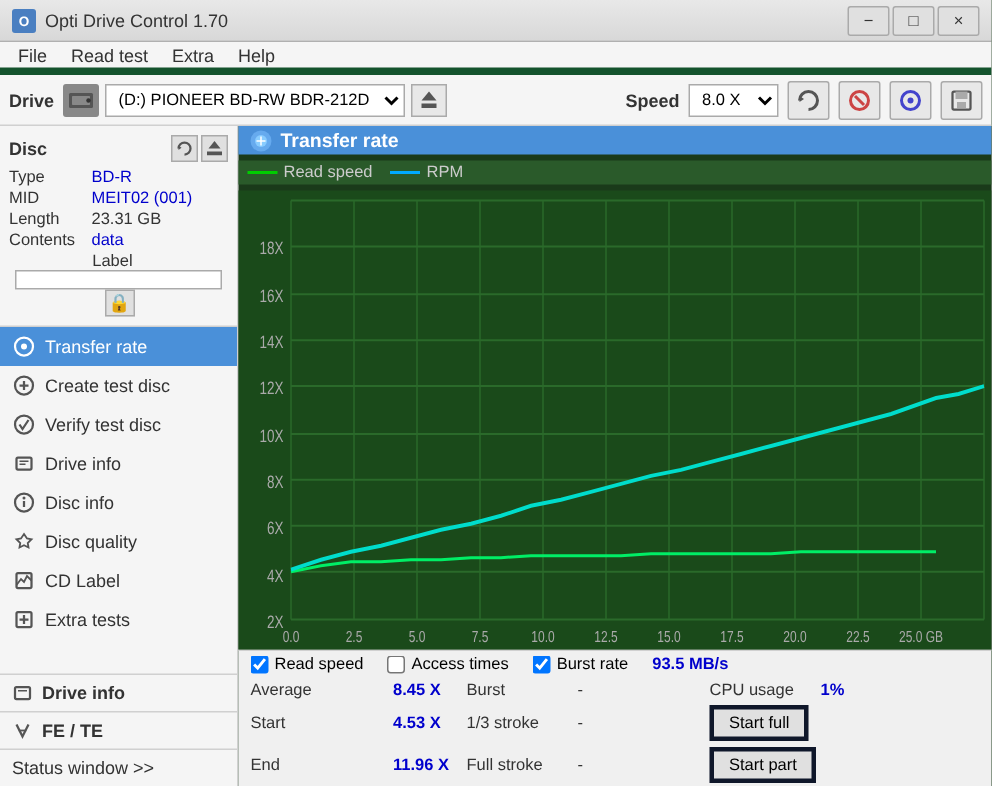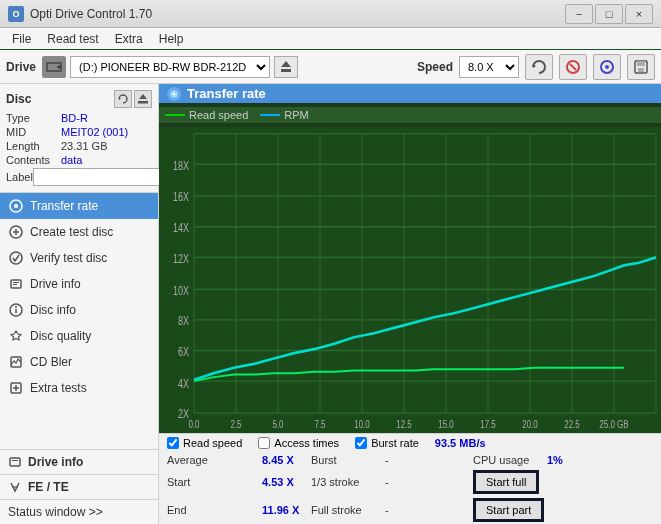--- a/index.html
+++ b/index.html
@@ -21,21 +21,21 @@
     .title-bar-controls { display: flex; gap: 2px; }
     .title-btn { width: 28px; height: 20px; background: #e0e0e0; border: 1px solid #aaa; border-radius: 2px; cursor: pointer; display: flex; align-items: center; justify-content: center; font-size: 11px; color: #333; }
 
     
     .menu-bar {
       background: #f5f5f5;
       height: 22px;
       display: flex;
       align-items: center;
       padding: 0 4px;
-      border-bottom: 1px solid #14532d;
+      border-bottom: 5px solid #14532d;
     }
     .menu-item { padding: 2px 8px; font-size: 12px; cursor: pointer; color: #333; }
 
     
     .toolbar {
       background: #f5f5f5;
       height: 34px;
       display: flex;
       align-items: center;
       padding: 0 6px;
@@ -60,21 +60,21 @@
     
     .disc-section { padding: 6px; border-bottom: 1px solid #d0d0d0; }
     .disc-header { display: flex; align-items: center; justify-content: space-between; margin-bottom: 4px; }
     .disc-title { font-weight: bold; font-size: 12px; color: #333; }
     .disc-icons { display: flex; gap: 2px; }
     .disc-icon-btn { width: 18px; height: 18px; border: 1px solid #aaa; background: #e0e0e0; cursor: pointer; display: flex; align-items: center; justify-content: center; font-size: 10px; }
     .disc-info-row { display: flex; align-items: center; margin-bottom: 2px; }
     .disc-info-key { font-size: 11px; color: #333; width: 55px; }
     .disc-info-val { font-size: 11px; color: #0000cc; }
     .disc-info-val.black { color: #333; }
-    .label-row { display: flex; align-items: center; margin-top: 2px; }
+    .label-row { display: flex; align-items: center; margin-top: 2px; flex-direction: column; }
     .label-key { font-size: 11px; color: #333; width: 35px; }
     .label-input { height: 18px; border: 1px solid #aaa; background: white; flex: 1; font-size: 10px; padding: 0 2px; }
     .label-folder-btn { width: 20px; height: 18px; border: 1px solid #aaa; background: #e0e0e0; cursor: pointer; display: flex; align-items: center; justify-content: center; font-size: 12px; margin-left: 2px; }
 
     
     .nav-section { flex: 1; overflow-y: auto; }
     .nav-item { display: flex; align-items: center; padding: 5px 8px; cursor: pointer; font-size: 12px; color: #333; gap: 6px; }
     .nav-item.active { background: #4a90d9; color: white; }
     .nav-item .nav-icon { width: 16px; height: 16px; display: flex; align-items: center; justify-content: center; font-size: 12px; flex-shrink: 0; }
 
@@ -287,21 +287,21 @@
         </div>
         <span>Disc quality</span>
       </div>
       <div class="nav-item">
         <div class="nav-icon">
           <svg width="14" height="14" viewBox="0 0 14 14">
               <rect x="2" y="2" width="10" height="10" fill="none" stroke="#555" stroke-width="1.5" rx="1"></rect>
               <polyline points="2,10 5,6 7,8 9,4 12,7" stroke="#555" stroke-width="1.2" fill="none"></polyline>
             </svg>
         </div>
-        <span>CD Bler</span>
+        <span>CD Label</span>
       </div>
       <div class="nav-item">
         <div class="nav-icon">
           <svg width="14" height="14" viewBox="0 0 14 14">
               <rect x="2" y="2" width="10" height="10" fill="none" stroke="#555" stroke-width="1.5" rx="1"></rect>
               <line x1="4" y1="7" x2="10" y2="7" stroke="#555" stroke-width="1.5"></line>
               <line x1="7" y1="4" x2="7" y2="10" stroke="#555" stroke-width="1.5"></line>
             </svg>
         </div>
         <span>Extra tests</span>

